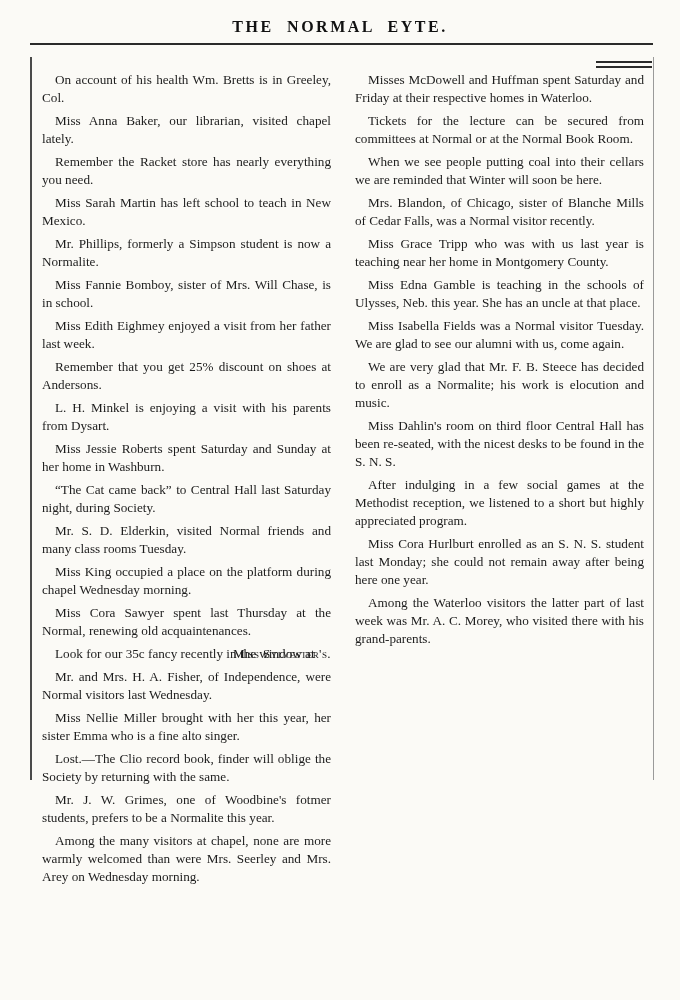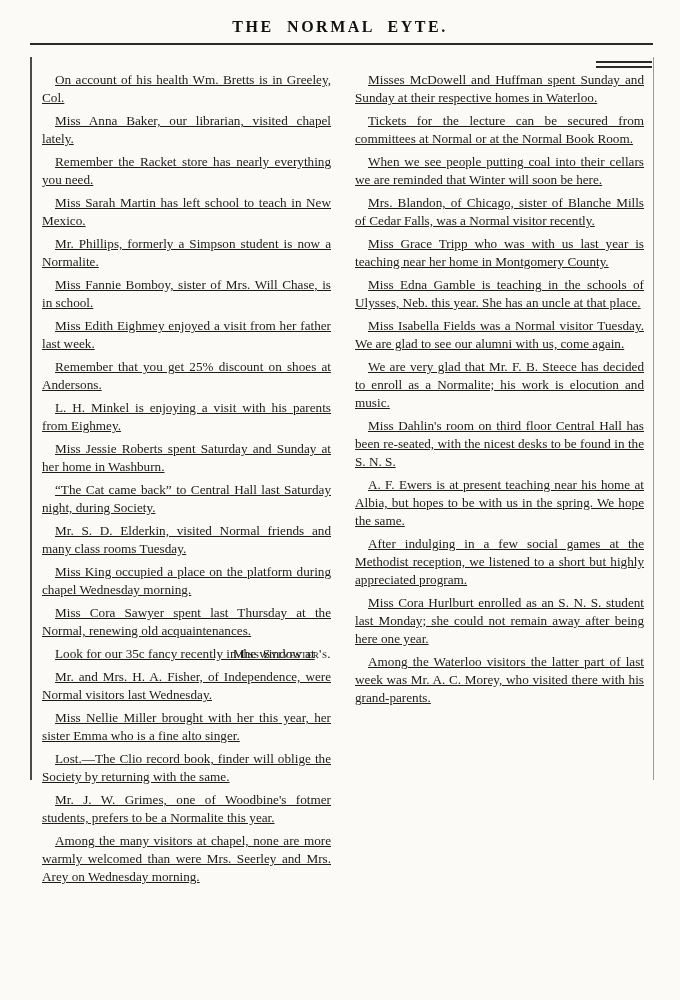--- a/index.html
+++ b/index.html
@@ -34,21 +34,21 @@
   }
 
   .frame {
     position: absolute; left: 30px; right: 26px; top: 57px; bottom: 0;
     border-left: 2px solid #4a4a4a;
     border-right: 1px solid #9a9a9a;
     box-sizing: border-box;
     padding: 14px 9px 0 10px;
   }
   .columns { display: flex; gap: 24px; }
-  .column { flex: 1 1 0; min-width: 0; text-decoration: underline; }
+  .column { flex: 1 1 0; min-width: 0; }
 
   p.news {
     margin: 0 0 5px;
     font-size: 13.2px;
     line-height: 18px;
     text-align: justify;
     text-indent: 13px;
     position: relative;
   }
   .tail {
@@ -83,21 +83,21 @@
           <p class="news"><span>Miss Sarah Martin has left school to teach in New Mexico.</span><span class="tail"></span></p>
 
           <p class="news"><span>Mr. Phillips, formerly a Simpson student is now a Normalite.</span><span class="tail"></span></p>
 
           <p class="news"><span>Miss Fannie Bomboy, sister of Mrs. Will Chase, is in school.</span><span class="tail"></span></p>
 
           <p class="news"><span>Miss Edith Eighmey enjoyed a visit from her father last week.</span><span class="tail"></span></p>
 
           <p class="news"><span>Remember that you get 25% discount on shoes at Andersons.</span><span class="tail"></span></p>
 
-          <p class="news"><span>L. H. Minkel is enjoying a visit with his parents from Eighmey.</span><span class="tail"></span></p>
+          <p class="news"><span>L. H. Minkel is enjoying a visit with his parents from Dysart.</span><span class="tail"></span></p>
 
 
           <p class="news"><span>Miss Jessie Roberts spent Saturday and Sunday at her home in Washburn.</span><span class="tail"></span></p>
 
           <p class="news"><span>“The Cat came back” to Central Hall last Saturday night, during Society.</span><span class="tail"></span></p>
 
           <p class="news"><span>Mr. S. D. Elderkin, visited Normal friends and many class rooms Tuesday.</span><span class="tail"></span></p>
 
           <p class="news"><span>Miss King occupied a place on the platform during chapel Wednesday morning.</span><span class="tail"></span></p>
 
@@ -111,40 +111,39 @@
 
           <p class="news"><span>Lost.—The Clio record book, finder will oblige the Society by returning with the same.</span><span class="tail"></span></p>
 
           <p class="news"><span>Mr. J. W. Grimes, one of Woodbine's fotmer students, prefers to be a Normalite this year.</span><span class="tail"></span></p>
 
           <p class="news"><span>Among the many visitors at chapel, none are more warmly welcomed than were Mrs. Seerley and Mrs. Arey on Wednesday morning.</span><span class="tail"></span></p>
         </div>
 
       <div class="column">
 
-          <p class="news"><span>Misses McDowell and Huffman spent Sunday and Sunday at their respective homes in Waterloo.</span><span class="tail"></span></p>
+          <p class="news"><span>Misses McDowell and Huffman spent Saturday and Friday at their respective homes in Waterloo.</span><span class="tail"></span></p>
 
           <p class="news"><span>Tickets for the lecture can be secured from committees at Normal or at the Normal Book Room.</span><span class="tail"></span></p>
 
           <p class="news"><span>When we see people putting coal into their cellars we are reminded that Winter will soon be here.</span><span class="tail"></span></p>
 
           <p class="news"><span>Mrs. Blandon, of Chicago, sister of Blanche Mills of Cedar Falls, was a Normal visitor recently.</span><span class="tail"></span></p>
 
           <p class="news"><span>Miss Grace Tripp who was with us last year is teaching near her home in Montgomery County.</span><span class="tail"></span></p>
 
 
           <p class="news"><span>Miss Edna Gamble is teaching in the schools of Ulysses, Neb. this year. She has an uncle at that place.</span><span class="tail"></span></p>
 
           <p class="news"><span>Miss Isabella Fields was a Normal visitor Tuesday. We are glad to see our alumni with us, come again.</span><span class="tail"></span></p>
 
           <p class="news"><span>We are very glad that Mr. F. B. Steece has decided to enroll as a Normalite; his work is elocution and music.</span><span class="tail"></span></p>
 
           <p class="news"><span>Miss Dahlin's room on third floor Central Hall has been re-seated, with the nicest desks to be found in the S. N. S.</span><span class="tail"></span></p>
 
-          <p class="news"><span>A. F. Ewers is at present teaching near his home at Albia, but hopes to be with us in the spring. We hope the same.</span><span class="tail"></span></p>
 
           <p class="news"><span>After indulging in a few social games at the Methodist reception, we listened to a short but highly appreciated program.</span><span class="tail"></span></p>
 
           <p class="news"><span>Miss Cora Hurlburt enrolled as an S. N. S. student last Monday; she could not remain away after being here one year.</span><span class="tail"></span></p>
 
           <p class="news"><span>Among the Waterloo visitors the latter part of last week was Mr. A. C. Morey, who visited there with his grand-parents.</span><span class="tail"></span></p>
 
         </div>
 
     </div>

